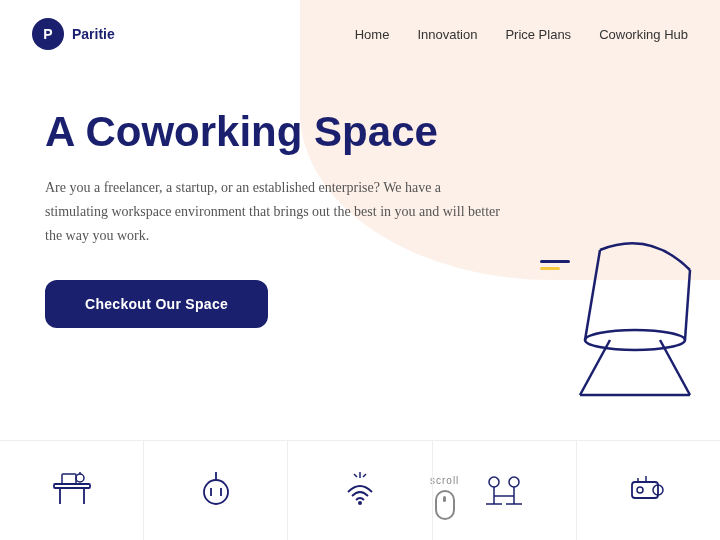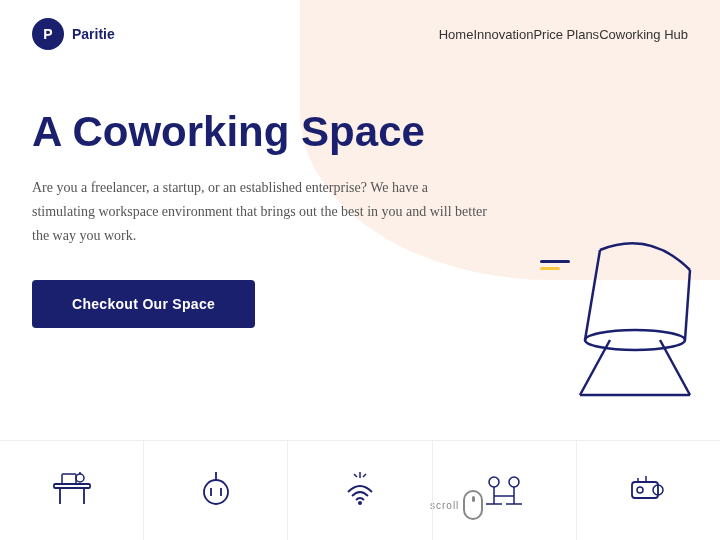--- a/index.html
+++ b/index.html
@@ -55,34 +55,36 @@
     }
 
     .logo-text {
       font-size: 14px;
       font-weight: 600;
       color: #1a1f6e;
     }
 
     nav {
       display: flex;
+      gap: 28px;
     }
 
     nav a {
       text-decoration: none;
       color: #333;
       font-size: 13px;
       cursor: pointer;
     }
 
     
     .hero {
       position: relative;
       z-index: 10;
       padding: 40px 32px 0 32px;
+      margin-left: 13px;
     }
 
     .hero-title {
       font-size: 42px;
       font-weight: 800;
       color: #1a1f6e;
       line-height: 1.15;
       margin-bottom: 20px;
     }
 
@@ -97,30 +99,31 @@
 
     .cta-button {
       display: inline-block;
       background-color: #1a1f6e;
       color: #fff;
       padding: 16px 40px;
       font-size: 14px;
       font-weight: 600;
       border: none;
       cursor: pointer;
-      border-radius: 4px;
+      border-radius: 12px;
       letter-spacing: 0.3px;
     }
 
     
     .scroll-indicator {
       position: absolute;
       bottom: 20px;
       left: 430px;
       display: flex;
+      flex-direction: column;
       align-items: center;
       gap: 4px;
       z-index: 10;
     }
 
     .scroll-text {
       font-size: 10px;
       color: #888;
       letter-spacing: 1px;
     }

